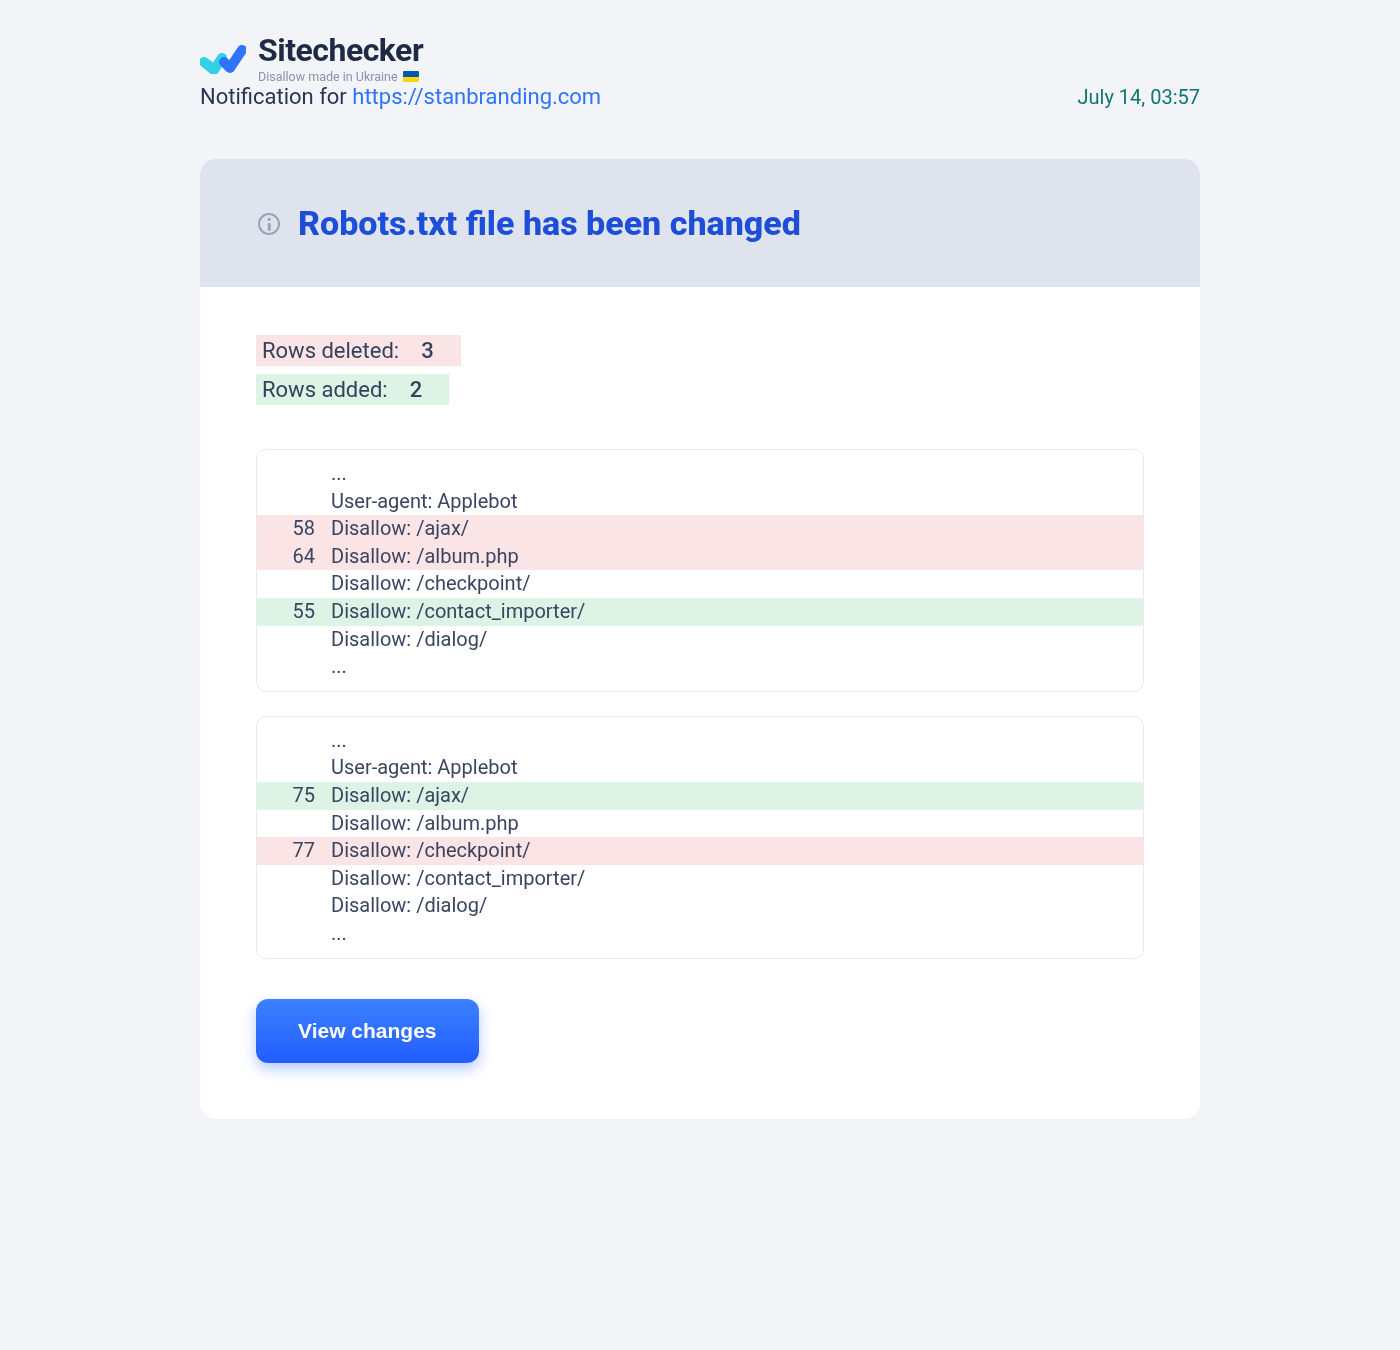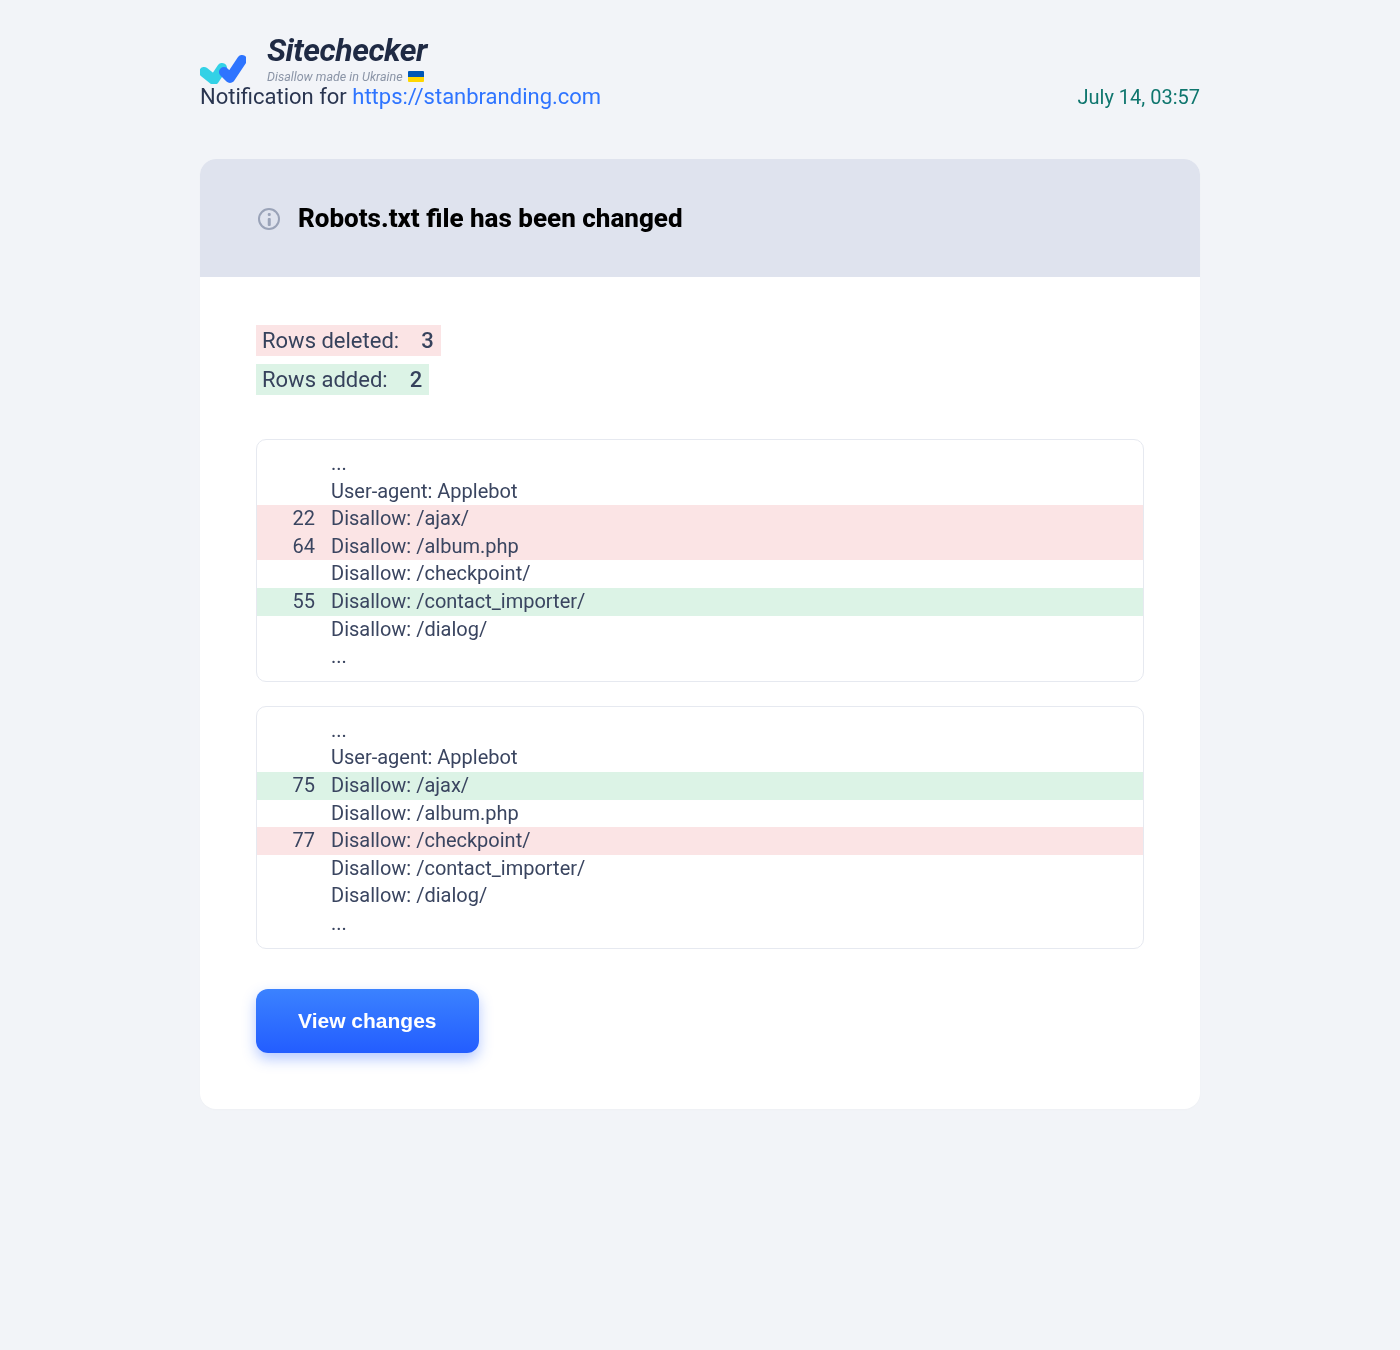--- a/index.html
+++ b/index.html
@@ -11,24 +11,23 @@
     min-height: 1350px;
     padding: 30px 0 60px;
   }
   .wrap {
     width: 1000px;
     margin: 0 auto;
   }
   
   .logo-row {
     display: flex;
-    align-items: flex-end;
-    gap: 21px;
+    align-items: center;
+    gap: 12px;
     padding: 4px 0 0 0;
-    font-style: italic;
   }
   .logo-mark {
     width: 46px;
     height: 30px;
     position: relative;
   }
   .logo-mark svg { display: block; }
   .logo-text {
     display: flex;
     flex-direction: column;
@@ -123,34 +122,34 @@
     position: absolute;
     top: 8px;
     left: 50%;
     transform: translateX(-50%);
     width: 2.5px;
     height: 8px;
     background: #9aa3b8;
     border-radius: 1px;
   }
   .card-title {
-    font-size: 26px;
+    font-size: 34px;
     font-weight: 800;
-    color: #000000;
+    color: #1d4ed8;
   }
 
   .card-body {
     padding: 48px 56px 56px;
   }
 
   .stat-row {
     display: inline-flex;
     align-items: center;
     font-size: 22px;
-    padding: 3px 7px 3px 6px;
+    padding: 3px 27px 3px 6px;
     margin-bottom: 8px;
   }
   .stat-row.deleted { background: #fbe4e5; color: #36425c; }
   .stat-row.added   { background: #dcf3e6; color: #36425c; }
   .stat-row .label { margin-right: 22px; }
   .stat-row .num { font-weight: 500; }
 
   
   .diff-block {
     border: 1px solid #e6e9f0;
@@ -247,21 +246,21 @@
       <div class="diff-block" id="diff1">
           <div class="diff-line">
             <span class="ln"></span>
             <span class="txt">...</span>
           </div>
           <div class="diff-line">
             <span class="ln"></span>
             <span class="txt">User-agent: Applebot</span>
           </div>
           <div class="diff-line deleted">
-            <span class="ln">22</span>
+            <span class="ln">58</span>
             <span class="txt">Disallow: /ajax/</span>
           </div>
           <div class="diff-line deleted">
             <span class="ln">64</span>
             <span class="txt">Disallow: /album.php</span>
           </div>
           <div class="diff-line">
             <span class="ln"></span>
             <span class="txt">Disallow: /checkpoint/</span>
           </div>

